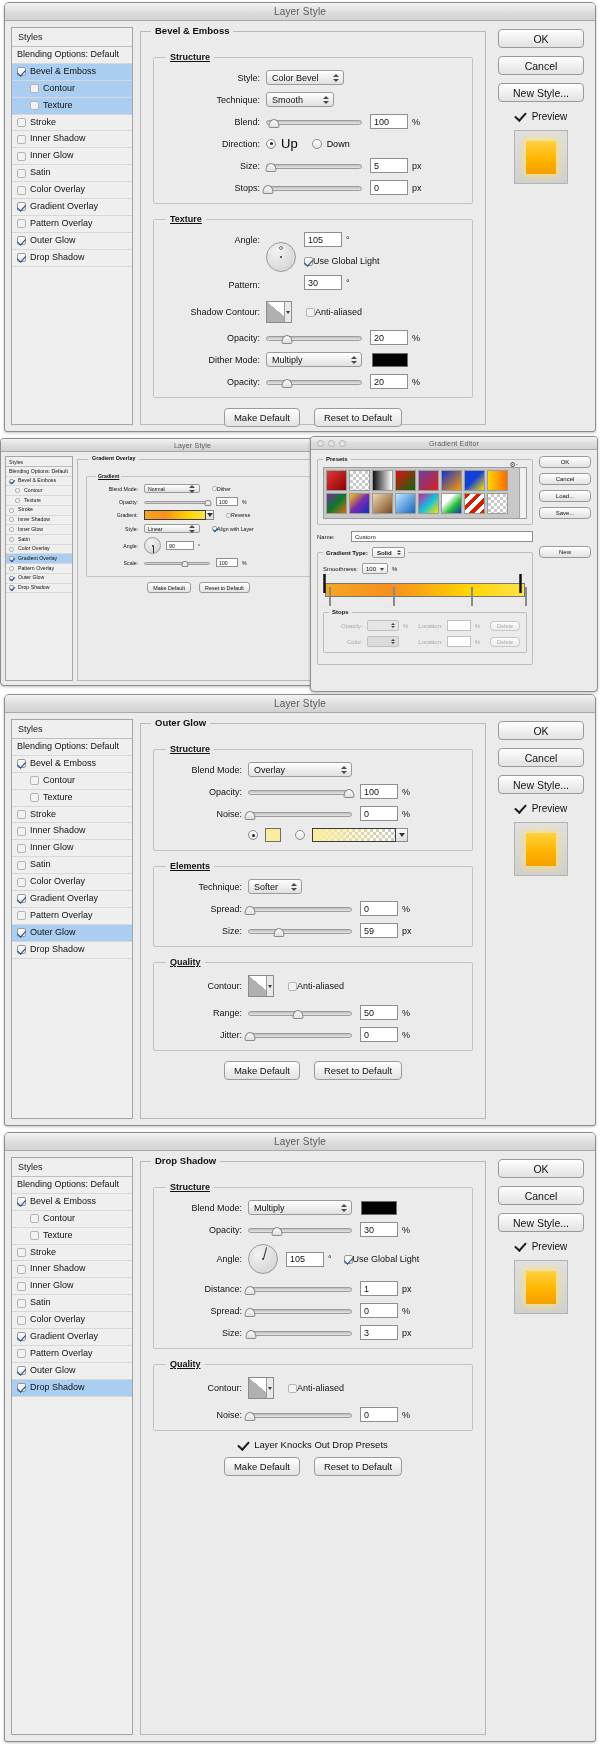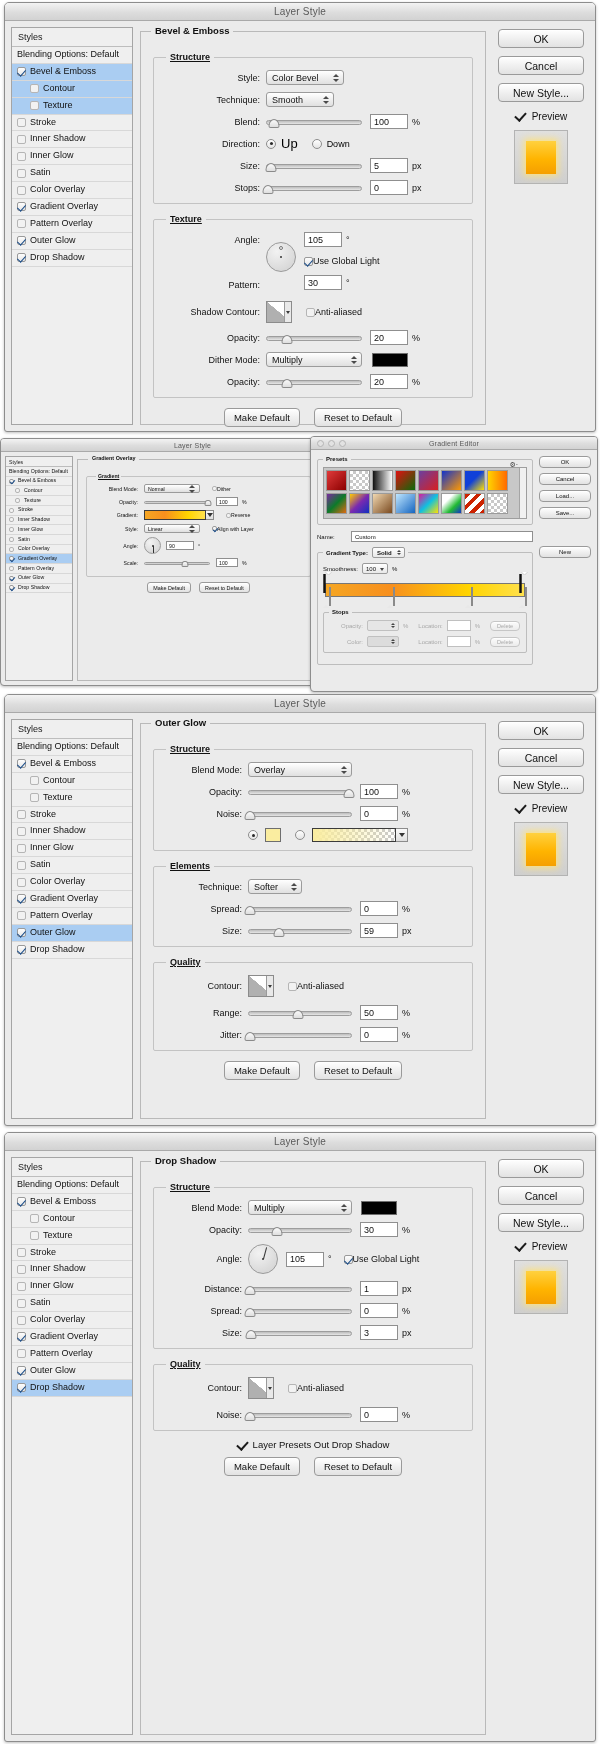--- a/index.html
+++ b/index.html
@@ -1262,21 +1262,21 @@
             <span class="knob" style="left:2%"></span>
           </span>
           <span class="field" style="margin-left:8px">0</span>
           <span class="unit">%</span>
         </div>
       </fieldset>
 
       <div style="display:flex;justify-content:center;margin-top:8px;">
         <span class="inline-chk" style="font-size:9.5px;gap:5px">
           <span class="chk-glyph" style="width:11px;height:11px"></span>
-          <span>Layer Presets Out Drop Shadow</span>
+          <span>Layer Knocks Out Drop Presets</span>
         </span>
       </div>
 
       <div class="btnrow" style="margin-top:7px">
         <span class="btn">Make Default</span>
         <span class="btn">Reset to Default</span>
       </div>
     </div>
 
     <div class="rightcol">

